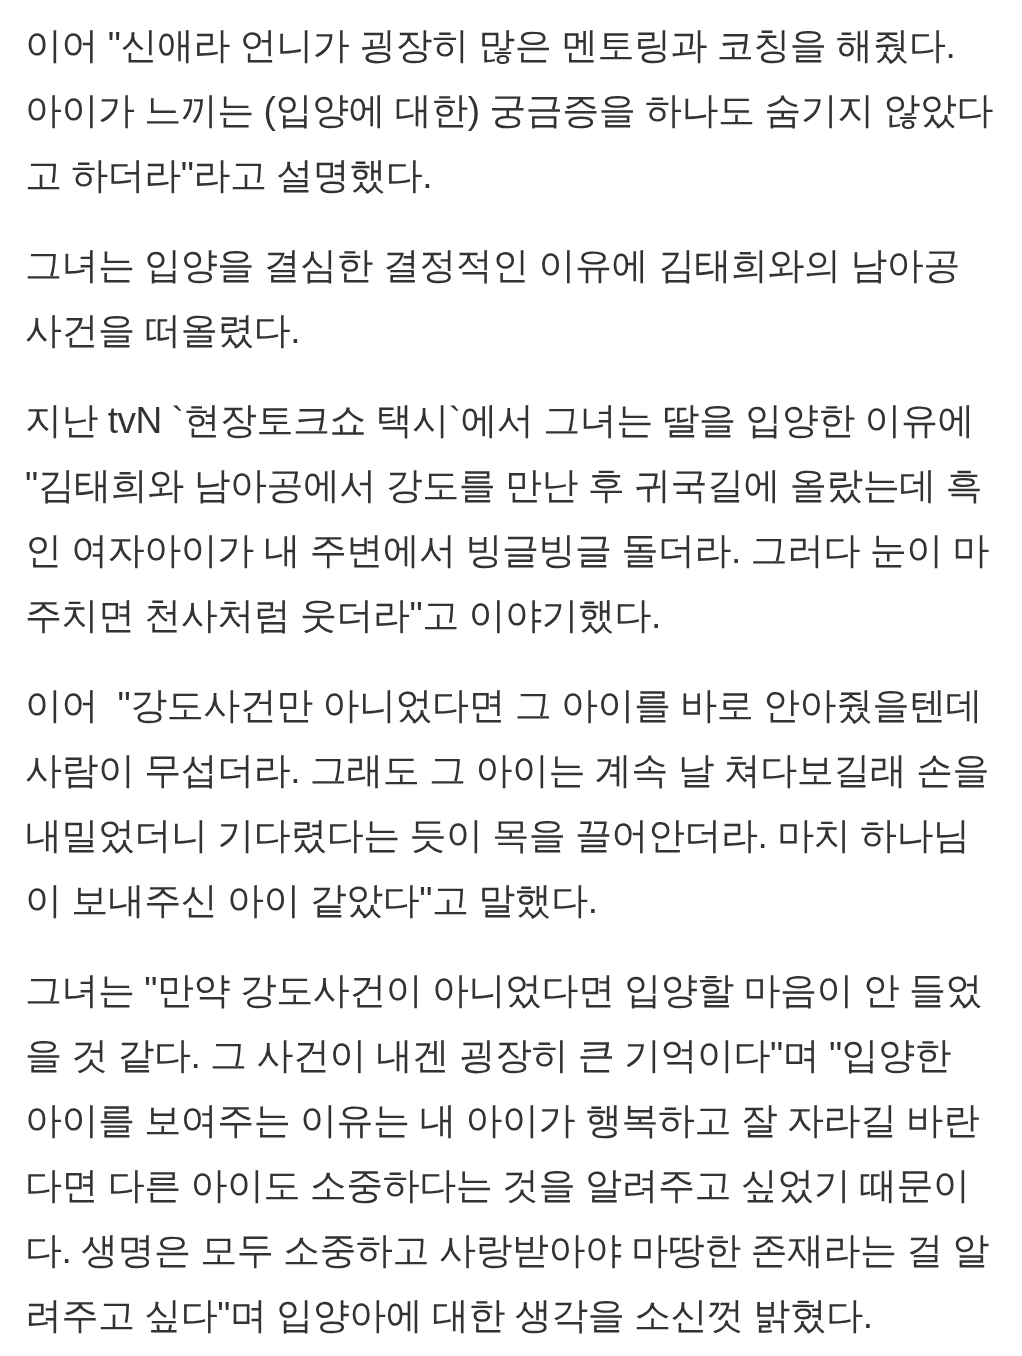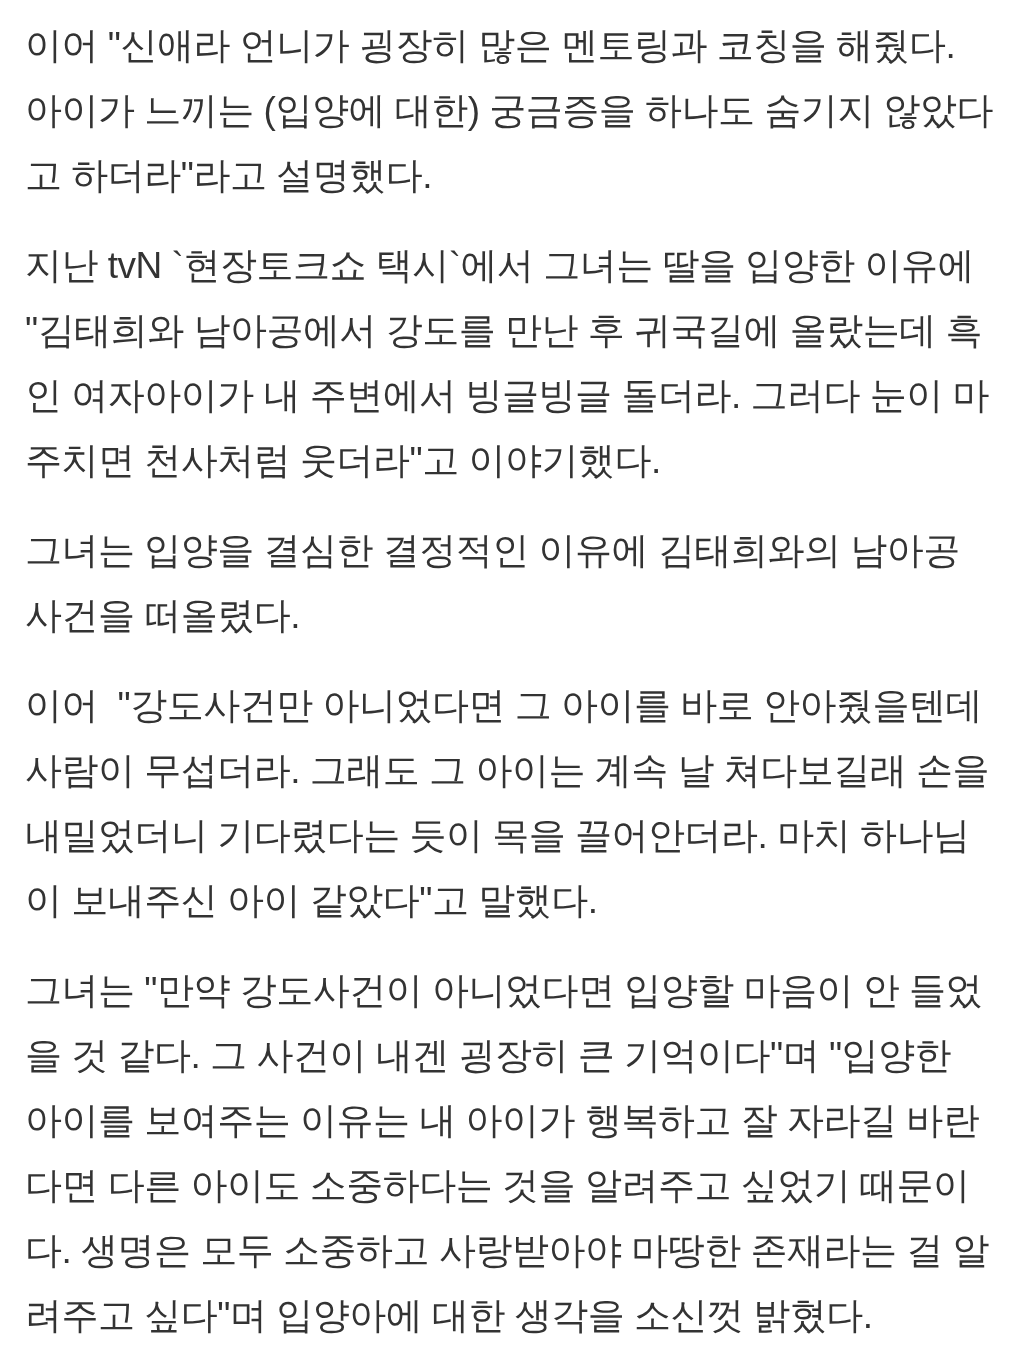--- a/index.html
+++ b/index.html
@@ -30,18 +30,18 @@
     text-align: left;
   }
 </style>
 </head>
 <body>
 
 <div class="page">
   <main class="article-body">
 
   <p class="para">이어 "신애라 언니가 굉장히 많은 멘토링과 코칭을 해줬다. 아이가 느끼는 (입양에 대한) 궁금증을 하나도 숨기지 않았다고 하더라"라고 설명했다.</p>
+      <p class="para">그녀는 입양을 결심한 결정적인 이유에 김태희와의 남아공 사건을 떠올렸다.</p>
       <p class="para">지난 tvN `현장토크쇼 택시`에서 그녀는 딸을 입양한 이유에 "김태희와 남아공에서 강도를 만난 후 귀국길에 올랐는데 흑인 여자아이가 내 주변에서 빙글빙글 돌더라. 그러다 눈이 마주치면 천사처럼 웃더라"고 이야기했다.</p>
-      <p class="para">그녀는 입양을 결심한 결정적인 이유에 김태희와의 남아공 사건을 떠올렸다.</p>
       <p class="para">이어  "강도사건만 아니었다면 그 아이를 바로 안아줬을텐데 사람이 무섭더라. 그래도 그 아이는 계속 날 쳐다보길래 손을 내밀었더니 기다렸다는 듯이 목을 끌어안더라. 마치 하나님이 보내주신 아이 같았다"고 말했다.</p>
       <p class="para">그녀는 "만약 강도사건이 아니었다면 입양할 마음이 안 들었을 것 같다. 그 사건이 내겐 굉장히 큰 기억이다"며 "입양한 아이를 보여주는 이유는 내 아이가 행복하고 잘 자라길 바란다면 다른 아이도 소중하다는 것을 알려주고 싶었기 때문이다. 생명은 모두 소중하고 사랑받아야 마땅한 존재라는 걸 알려주고 싶다"며 입양아에 대한 생각을 소신껏 밝혔다.</p>
     </main>
 </div>
 
 </body></html>

